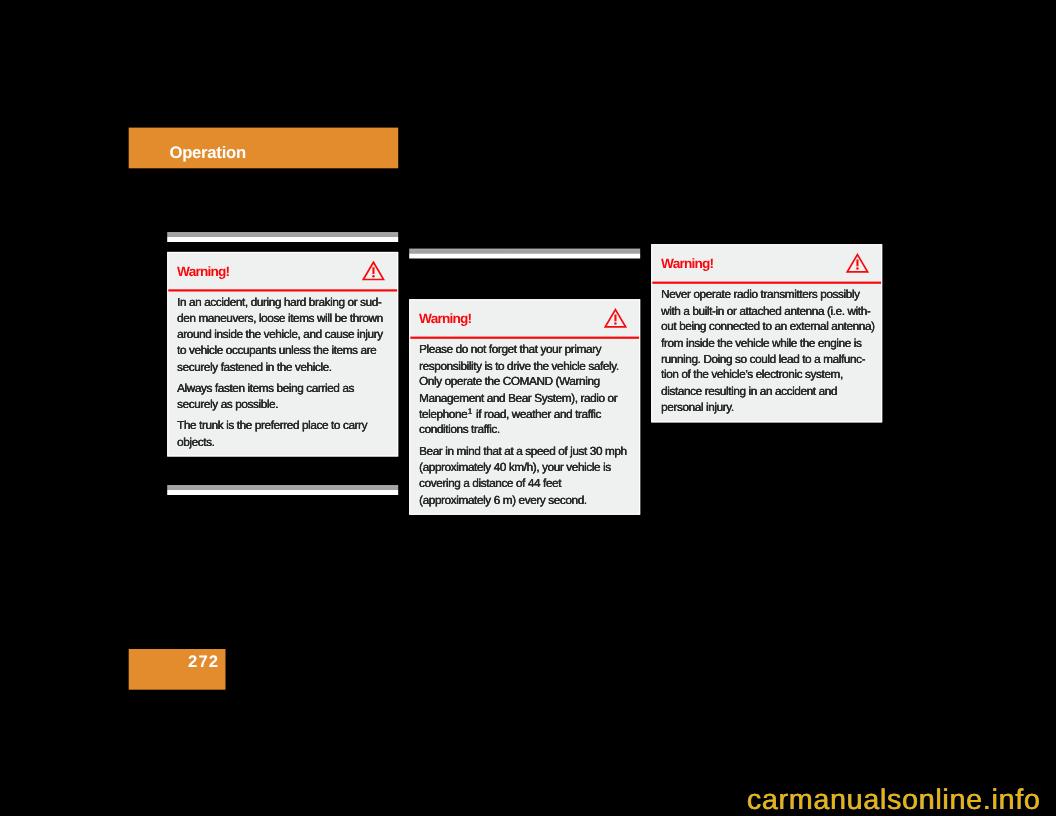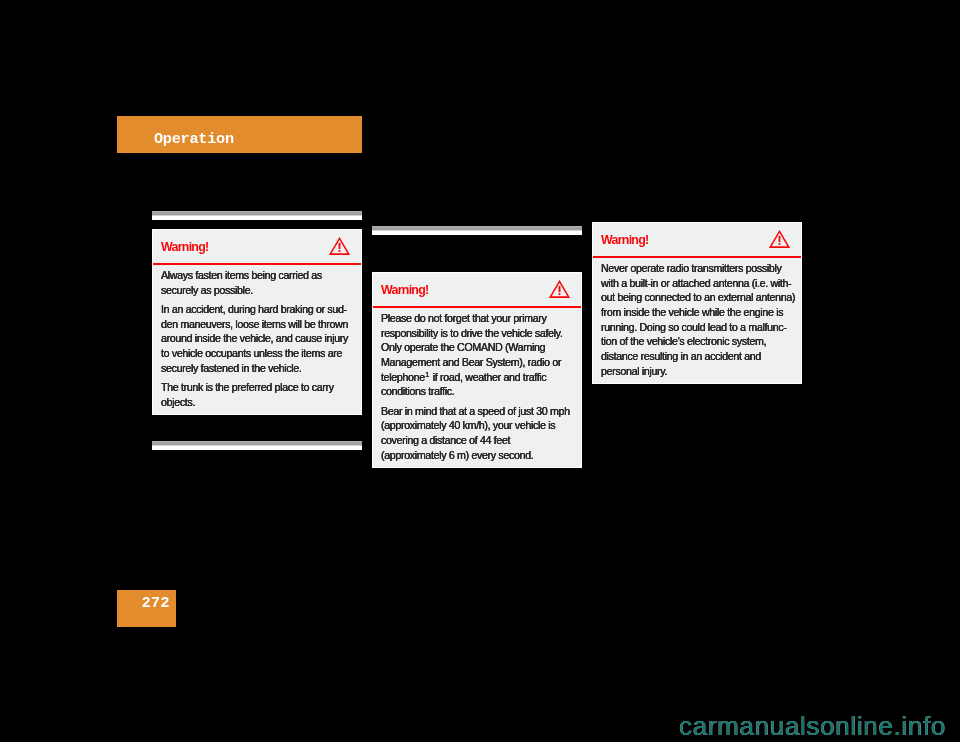--- a/index.html
+++ b/index.html
@@ -1,36 +1,36 @@
 <!DOCTYPE html>
 <html><head>
 <meta charset="utf-8">
 <title>Operation - 272</title>
 <style>
   html,body{margin:0;padding:0;}
   body{width:960px;height:742px;background:#000;font-family:"Liberation Sans",sans-serif;overflow:hidden;-webkit-font-smoothing:antialiased;}
   .page{position:absolute;left:0;top:0;width:960px;height:742px;}
   .section-tab{position:absolute;left:117px;top:116px;width:245px;height:37px;background:#e38c2d;}
-  .section-tab .lbl{position:absolute;left:36.5px;top:0;line-height:47.5px;color:#fff;font-size:15.2px;font-weight:bold;letter-spacing:-0.24px;will-change:transform;font-family:Liberation Mono, monospace;}
+  .section-tab .lbl{position:absolute;left:36.5px;top:0;line-height:47.5px;color:#fff;font-size:15.2px;font-weight:bold;letter-spacing:-0.24px;will-change:transform;}
   .rule{position:absolute;height:9px;left:0;background:linear-gradient(to bottom,#b4b4b4 0px,#a2a2a2 1.6px,#a2a2a2 4.4px,#ffffff 4.6px,#ffffff 9px);}
   .wbox{position:absolute;background:#eff0f0;border:1.2px solid #ffffff;box-sizing:border-box;}
   .whead{position:relative;height:33px;}
   .wtitle{position:absolute;left:7.5px;top:0;line-height:34px;color:#f8090c;font-weight:bold;font-size:12.4px;
       letter-spacing:-0.72px;will-change:transform;}
   .wicon{position:absolute;right:11.5px;top:6.5px;line-height:0;}
   .wrule{height:1.6px;background:#f8090c;}
   .wbody{padding:3.5px 8px 0 8px;}
   .para{margin:0 0 4.67px 0;}
   .para:last-child{margin-bottom:0;}
   .ln{display:block;font-size:10.7px;letter-spacing:-0.35px;line-height:14.67px;color:#2b2b2b;
       white-space:nowrap;will-change:transform;text-shadow:0.18px 0 0 #2b2b2b,-0.18px 0 0 #2b2b2b;}
   .sup{font-size:7.4px;vertical-align:4.5px;padding:0 1.2px 0 0.4px;line-height:0;}
-  .pagenum{position:absolute;left:117px;top:590px;width:59px;height:37px;background:#e38c2d;}
+  .pagenum{position:absolute;left:117px;top:590px;width:88px;height:37px;background:#e38c2d;}
   .pagenum .n{position:absolute;right:5.8px;top:0;line-height:23px;color:#fff;font-size:15.2px;font-weight:bold;letter-spacing:0.9px;will-change:transform;}
-  .watermark{position:absolute;left:679px;top:711px;color:#0f766e;font-size:26px;letter-spacing:0.67px;-webkit-font-smoothing:antialiased;text-shadow:0.35px 0 0 #999999,-0.35px 0 0 #999999;will-change:transform;}
+  .watermark{position:absolute;left:679px;top:711px;color:#eab308;font-size:26px;letter-spacing:0.67px;-webkit-font-smoothing:antialiased;text-shadow:0.35px 0 0 #999999,-0.35px 0 0 #999999;will-change:transform;}
 </style>
 </head>
 <body>
 
 <div class="page">
 
   <div class="section-tab">
     <span class="lbl">Operation</span>
   </div>
 
@@ -45,29 +45,29 @@
         <svg width="21" height="19" viewBox="0 0 21 19">
             <path d="M10.5 1.45 L19.75 17.1 L1.25 17.1 Z" fill="none" stroke="#f8090c" stroke-width="1.55" stroke-linejoin="miter"></path>
             <path d="M10.5 5.9 L10.5 12.1" stroke="#f8090c" stroke-width="1.9" stroke-linecap="butt"></path>
             <circle cx="10.5" cy="14.1" r="1.1" fill="#f8090c"></circle>
           </svg>
       </span>
     </div>
     <div class="wrule"></div>
     <div class="wbody">
         <div class="para">
-          <span class="ln">Always fasten items being carried as</span>
-          <span class="ln">securely as possible.</span>
-        </div>
-        <div class="para">
           <span class="ln">In an accident, during hard braking or sud-</span>
           <span class="ln">den maneuvers, loose items will be thrown</span>
           <span class="ln">around inside the vehicle, and cause injury</span>
           <span class="ln">to vehicle occupants unless the items are</span>
           <span class="ln">securely fastened in the vehicle.</span>
+        </div>
+        <div class="para">
+          <span class="ln">Always fasten items being carried as</span>
+          <span class="ln">securely as possible.</span>
         </div>
         <div class="para">
           <span class="ln">The trunk is the preferred place to carry</span>
           <span class="ln">objects.</span>
         </div>
       </div>
   </div>
 
   <div class="wbox" style="left:372px;top:272px;width:210px;height:196px;">
     <div class="whead">

